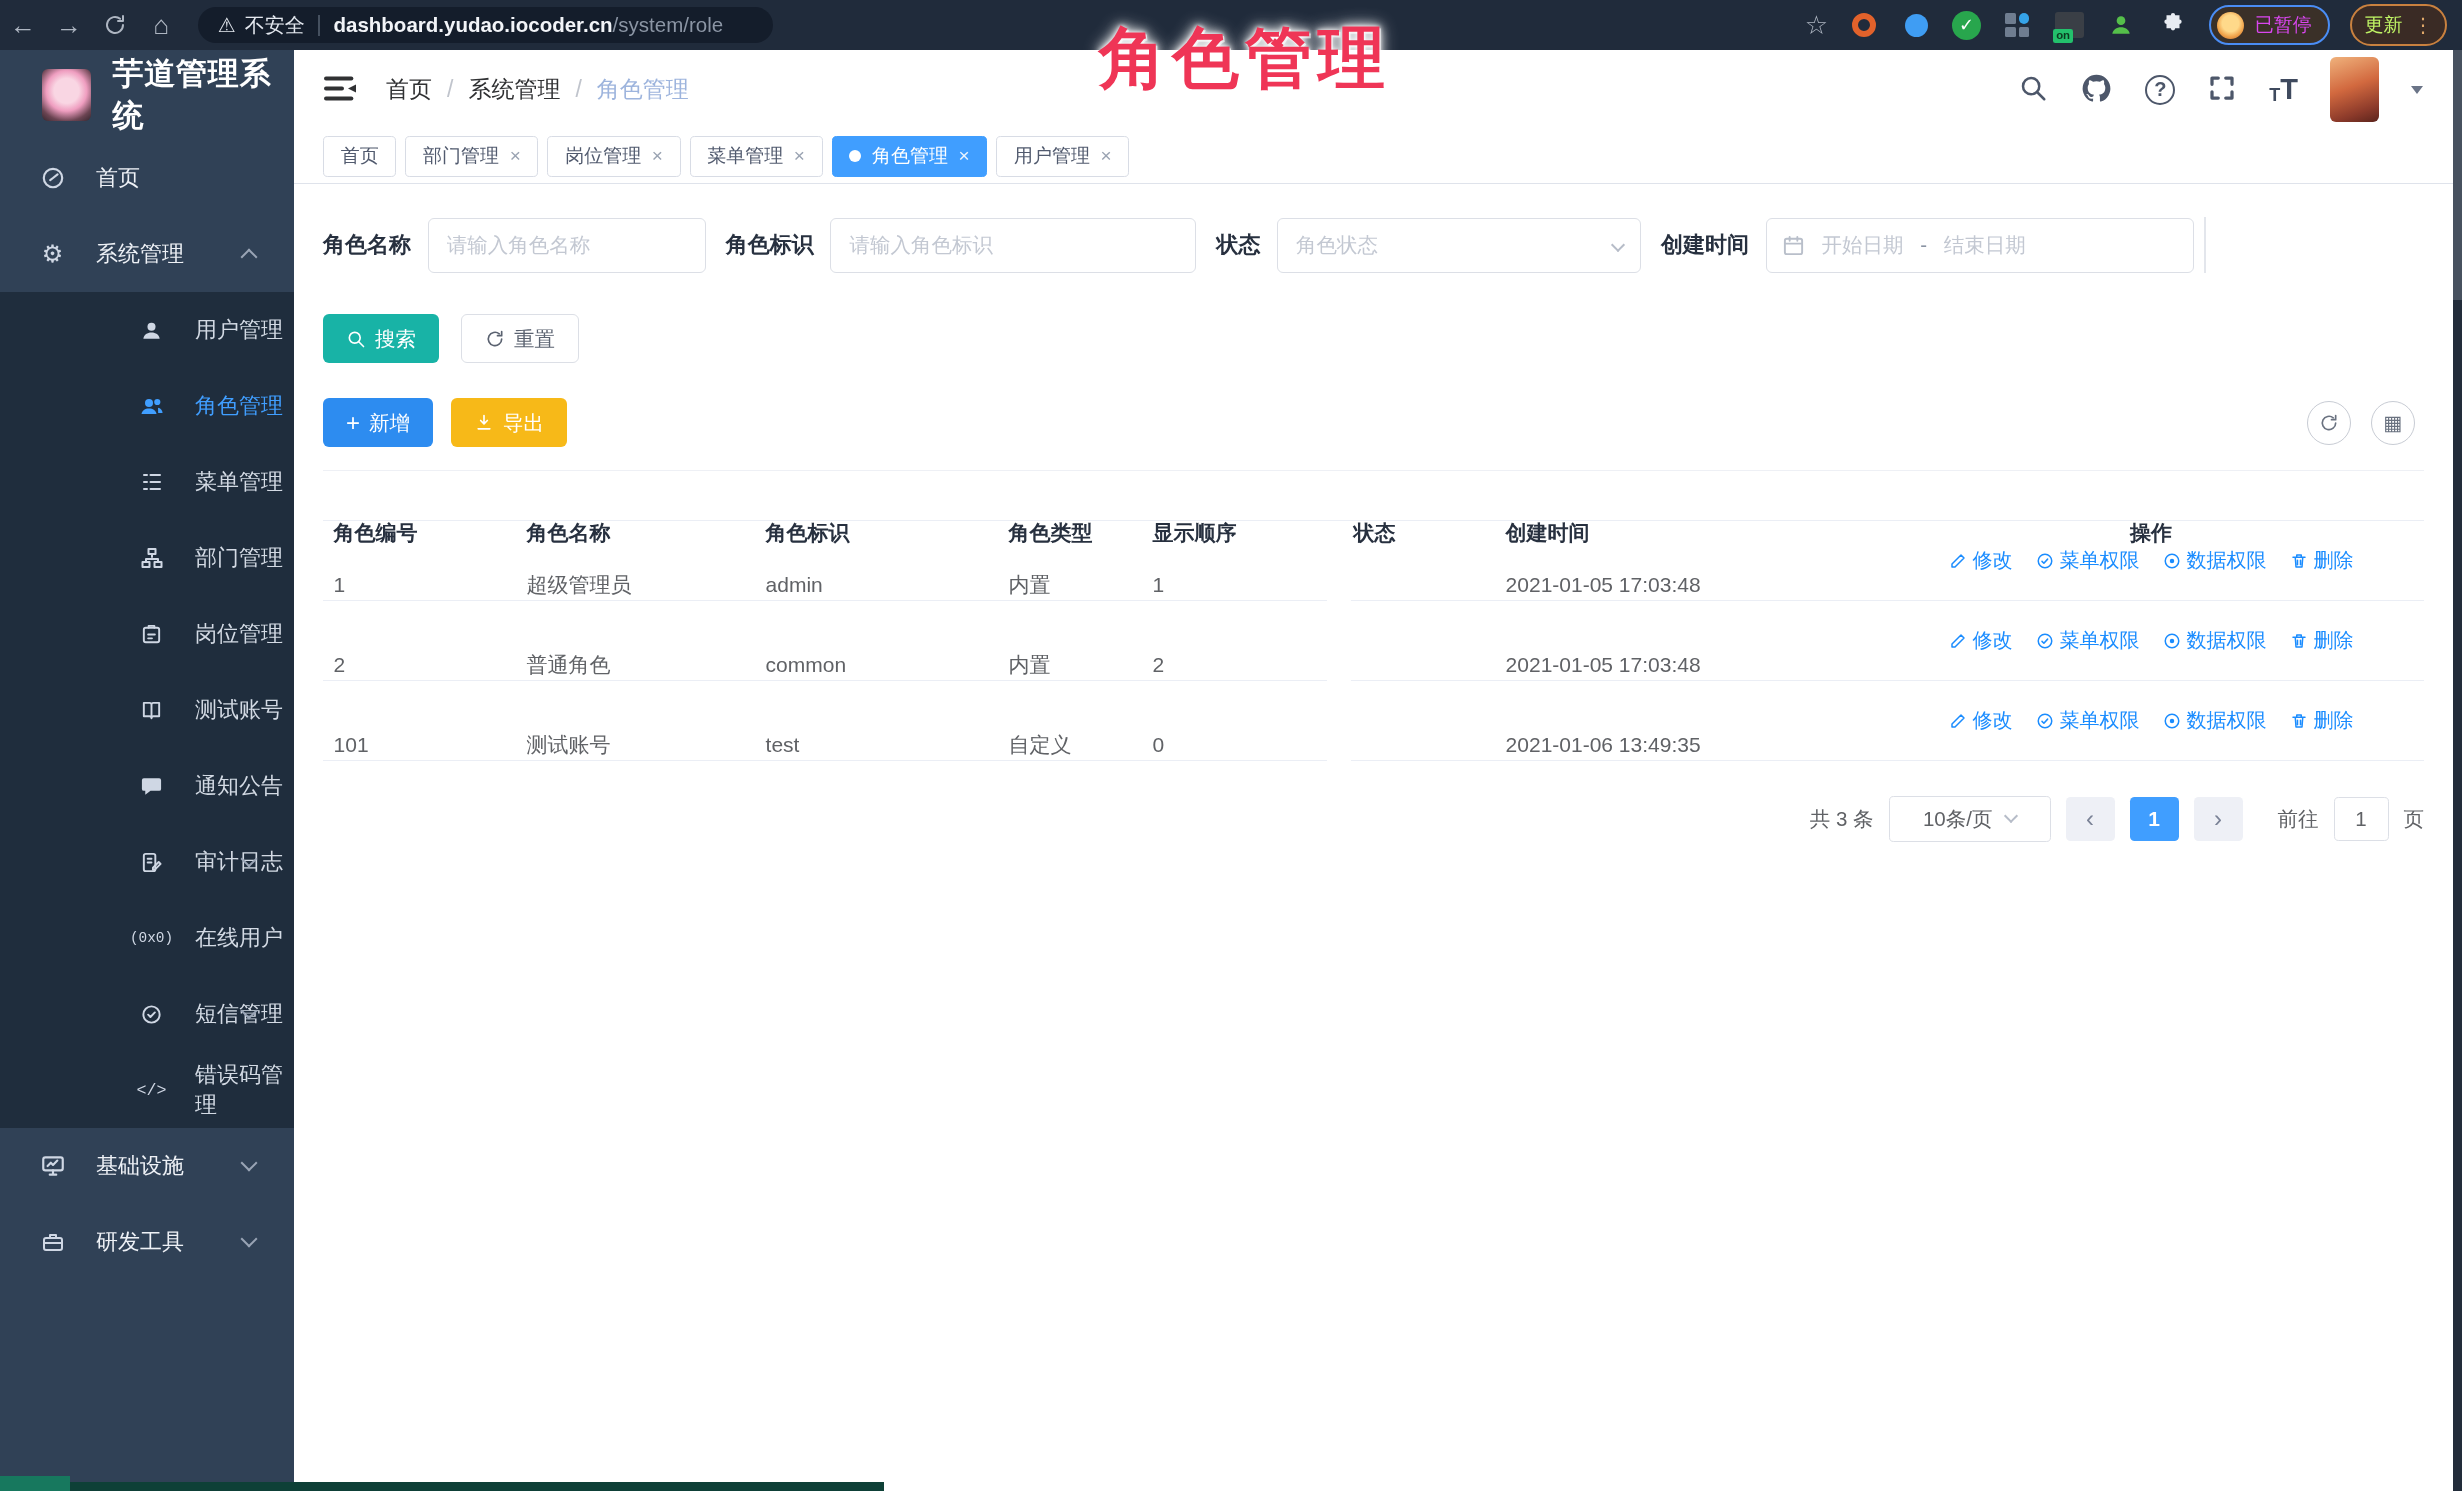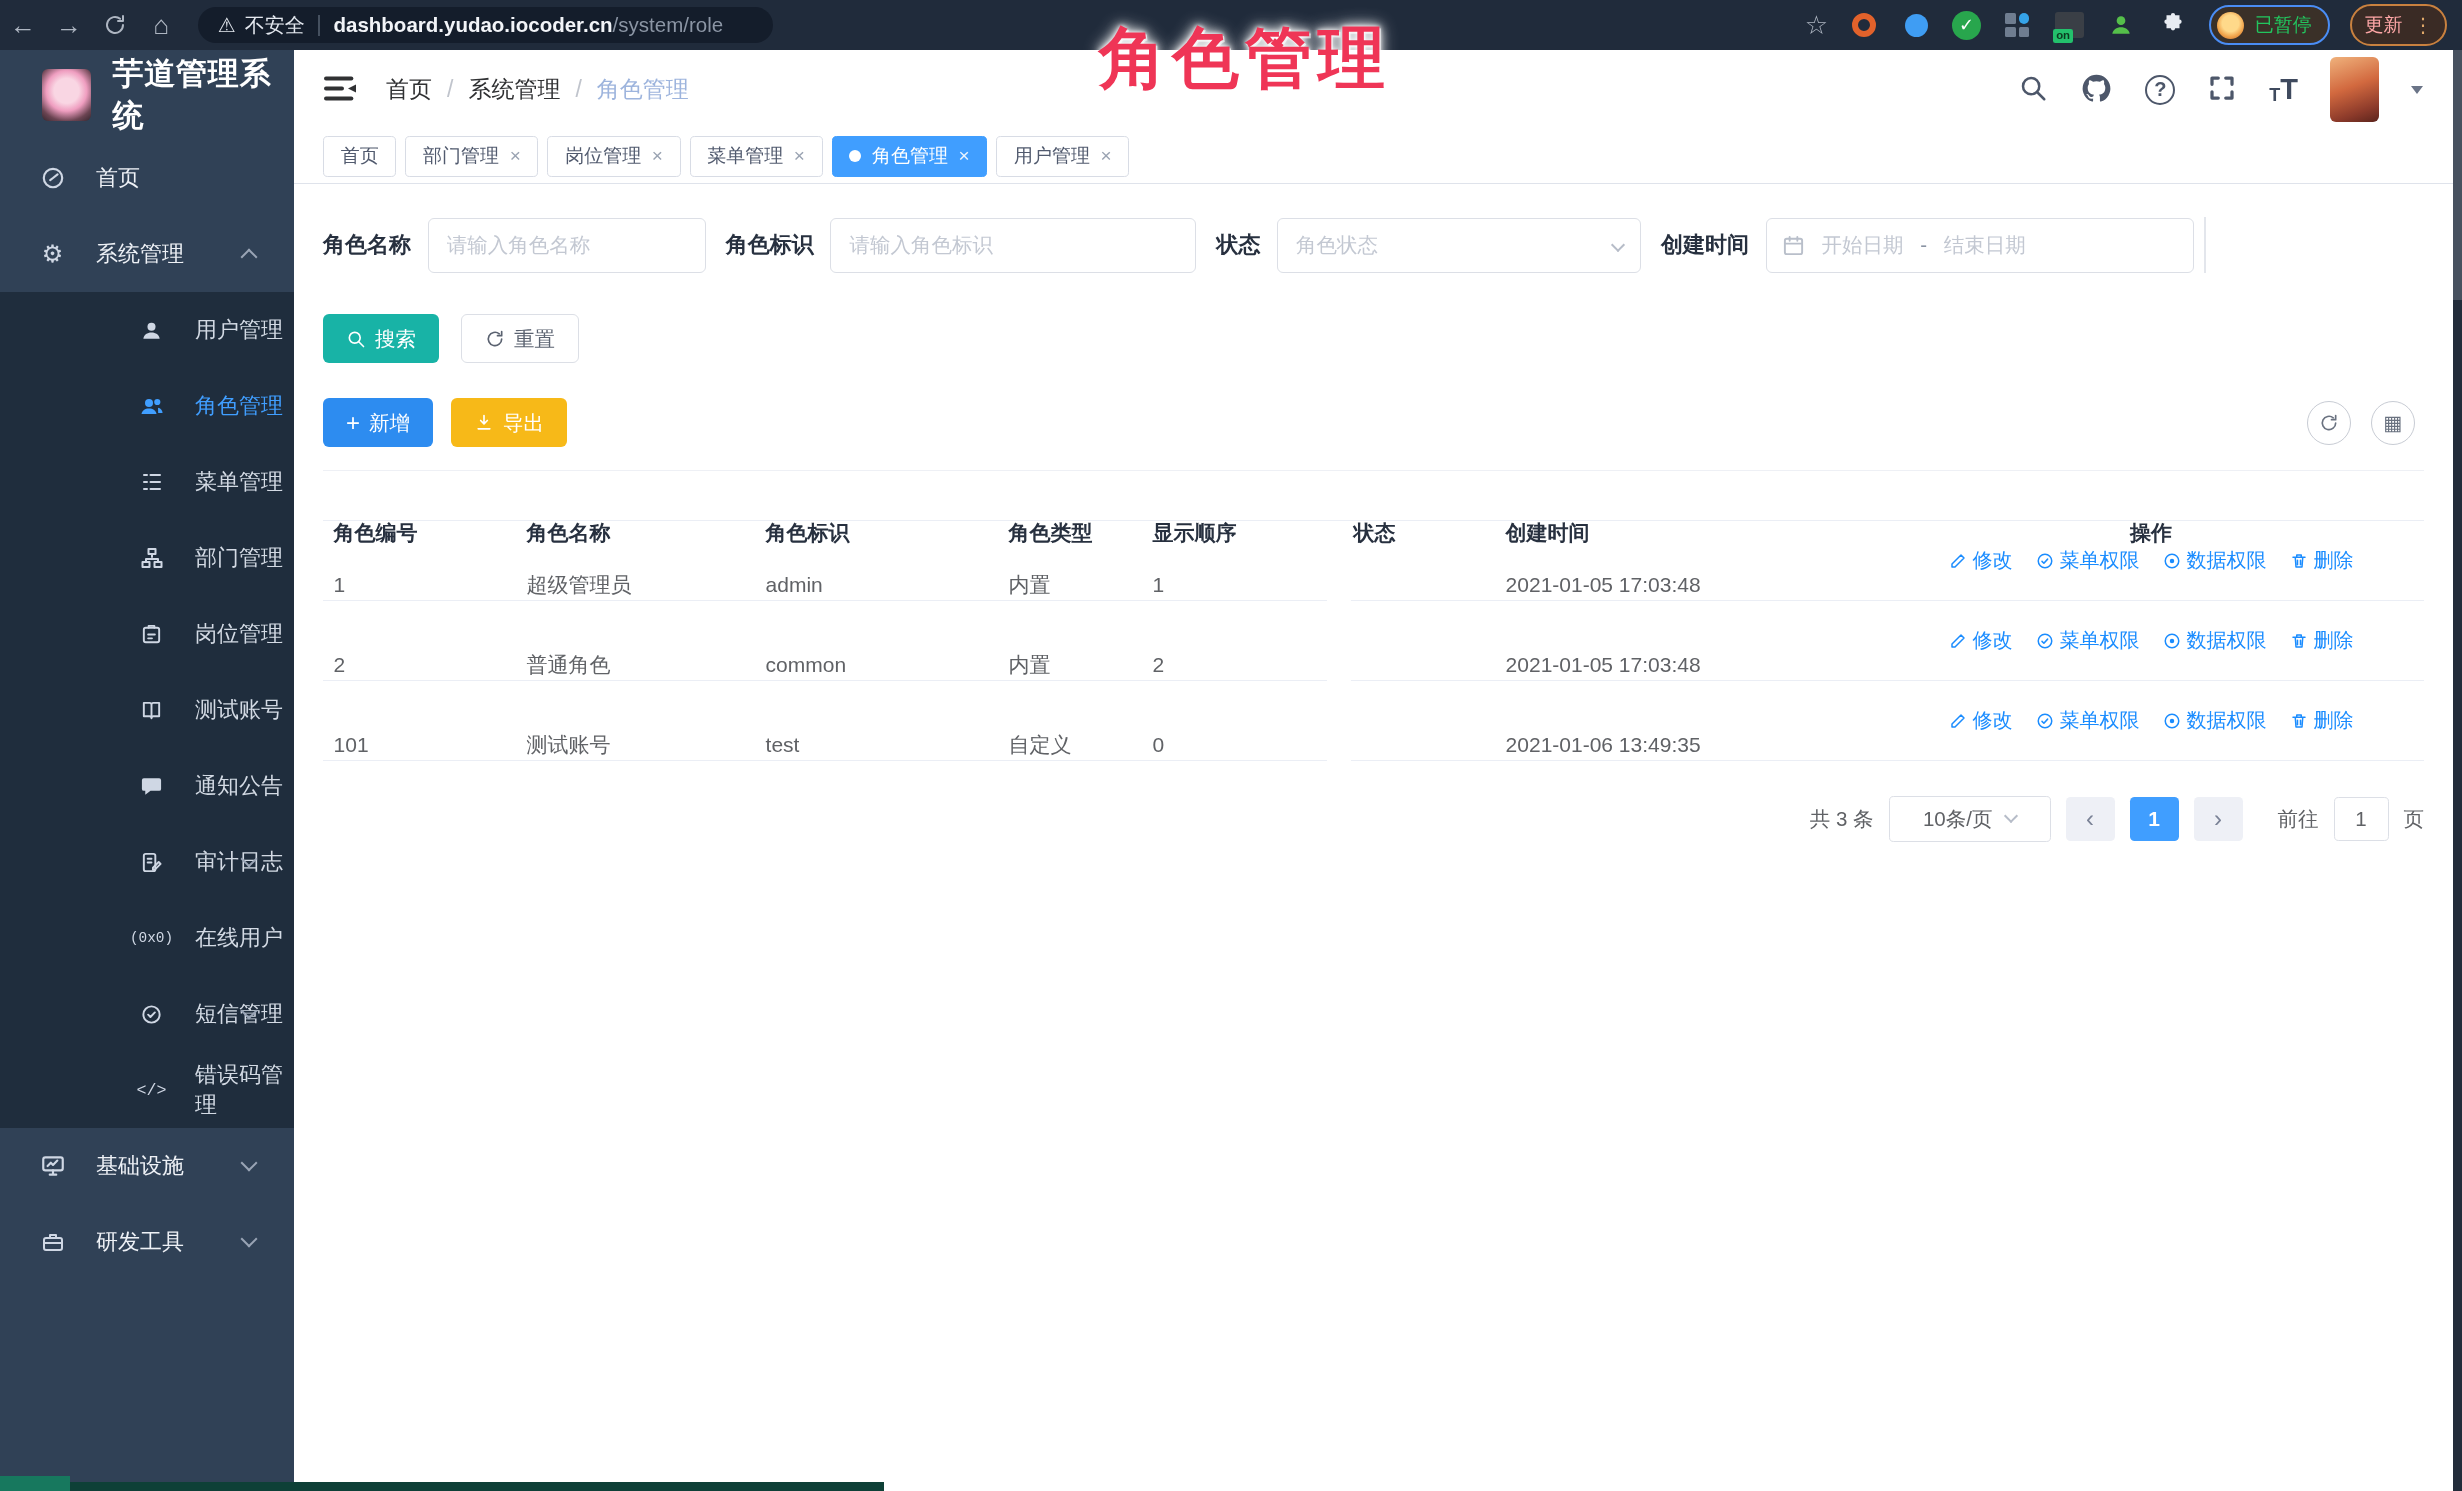--- a/index.html
+++ b/index.html
@@ -26,23 +26,23 @@
   .ext-check{width:29px;height:29px;border-radius:50%;background:#28a64d;color:#fff;font-size:18px;display:flex;align-items:center;justify-content:center;font-weight:700;}
   .ext-grid{display:grid;grid-template-columns:10.6px 10.6px;grid-gap:3px;}
   .ext-grid i{width:10.6px;height:10.6px;background:#6f7d90;border-radius:1.5px;}
   .ext-grid i:nth-child(2){background:#35a3e8;border-radius:50%;}
   .ext-dark{width:29px;height:26px;background:#3a3f46;border-radius:3px;}
   .ext-badge{position:absolute;bottom:-1.5px;left:0;background:#23c06c;color:#063;font-size:11.4px;font-weight:700;padding:0 3px;border-radius:2.3px;line-height:13.7px;color:#0b3b1f;}
   .ext-person{color:#55bf4a;}
   .ext-puzzle{color:#e8ecf2;}
   .profile-chip{display:flex;align-items:center;gap:10.6px;border:2.3px solid #4a8df5;border-radius:24px;padding:4.6px 16.7px 4.6px 6px;background:#3a3028;}
   .profile-ava{width:27px;height:27px;border-radius:50%;background:radial-gradient(circle at 50% 42%,#ffd98a 0 40%,#f0a24a 65%,#b35c28);}
-  .profile-status{font-size:19px;color:#22c55e;}
+  .profile-status{font-size:19px;color:#d946ef;}
   .update-chip{display:flex;align-items:center;gap:10.6px;border:2.3px solid #c9813f;border-radius:24px;padding:6px 12px;background:#3a2b25;}
-  .update-label{font-size:19px;color:#fca5a5;}
+  .update-label{font-size:19px;color:#bef264;}
   .dots-v{color:#e0a869;font-size:20px;}
   
   .annotation{
     position:absolute;left:1099px;top:21px;z-index:60;font-size:67px;font-weight:900;letter-spacing:6px;line-height:1.1;
     text-shadow:0 0 4.6px #fff,0 0 10.6px #fff,0 0 16.7px rgba(255,255,255,.9),1.5px 1.5px 0 rgba(255,255,255,.6);
   }
   
   .sidebar{position:absolute;left:0;top:50px;width:294px;bottom:0;background:#304156;z-index:5;}
   .side-logo{height:90px;display:flex;align-items:center;padding-left:42px;gap:21px;}
   .logo-img{width:52px;height:52px;border-radius:6px;background:radial-gradient(circle at 50% 42%,#f9d6e3 0 32%,#ef9ec0 52%,#6b4452 78%,#33262e);}

